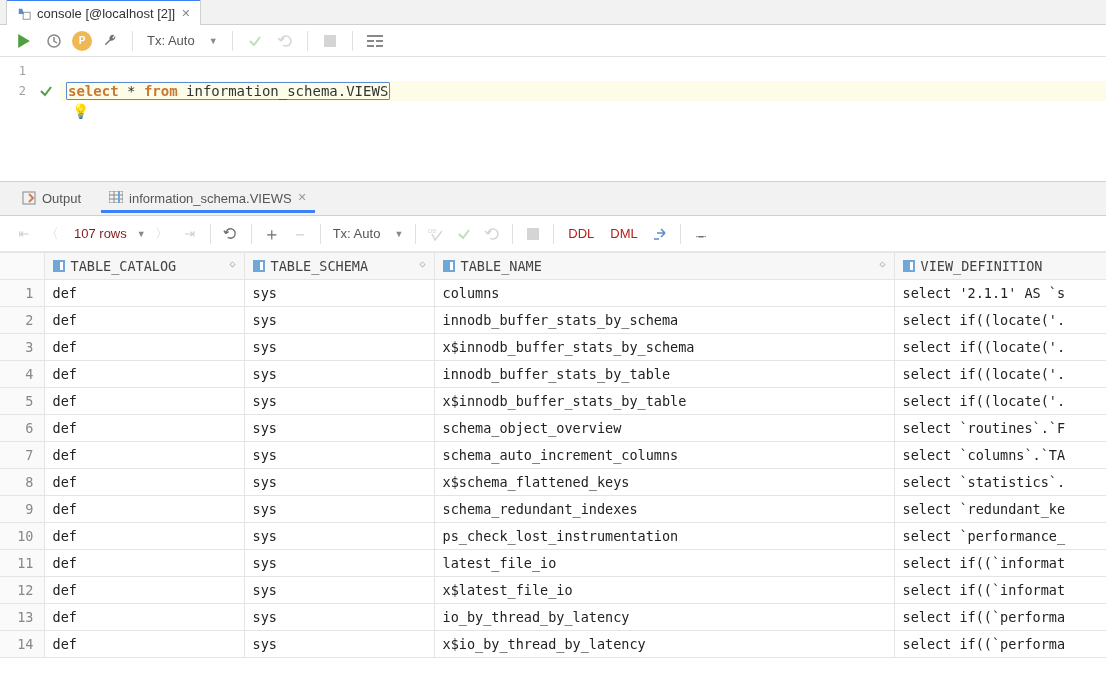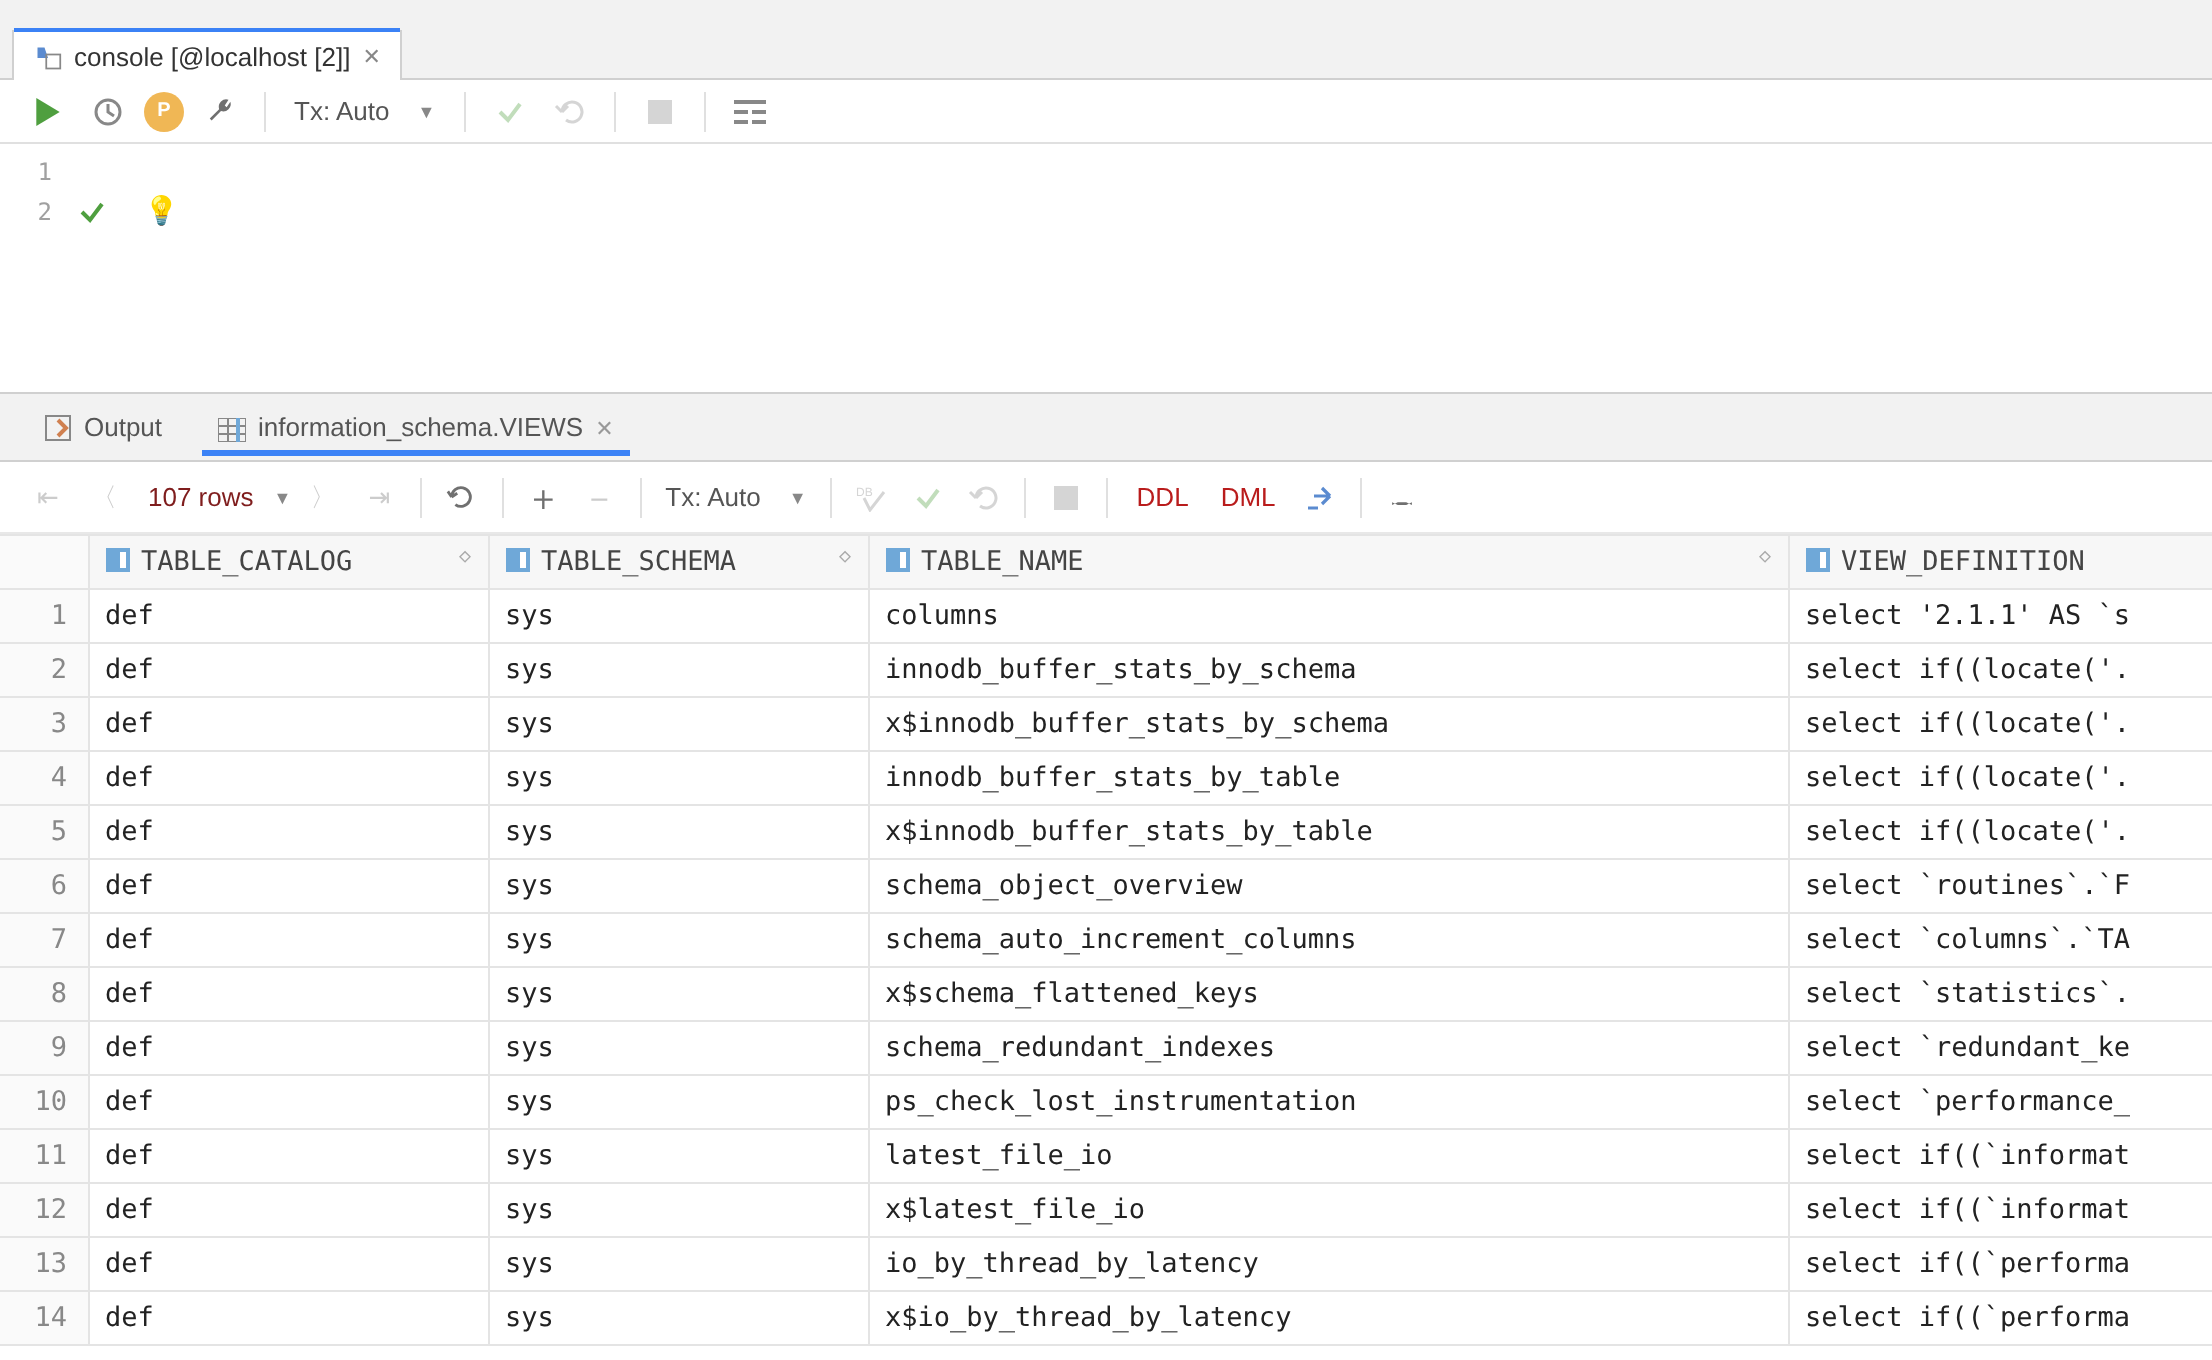--- a/index.html
+++ b/index.html
@@ -1,19 +1,19 @@
 <!DOCTYPE html>
 <html><head>
 <meta charset="utf-8">
 <style>
   html,body{margin:0;padding:0;font-family:"Segoe UI",Arial,sans-serif;font-size:13px;color:#333;background:#fff;width:1106px;height:680px;overflow:hidden}
   *{box-sizing:border-box}
   .mono{font-family:"Consolas","Menlo",monospace}
   
-  .top-tabs{height:40px;border-bottom:1px solid #d0d0d0;display:flex;align-items:flex-end;background:#f2f2f2;padding-left:6px}
+  .top-tabs{height:25px;border-bottom:1px solid #d0d0d0;display:flex;align-items:flex-end;background:#f2f2f2;padding-left:6px}
   .top-tab{display:flex;align-items:center;gap:6px;padding:5px 10px 4px;background:#fff;border:1px solid #d0d0d0;border-bottom:none;position:relative;top:1px}
   .top-tab::after{content:"";position:absolute;left:0;right:0;top:-2px;height:2px;background:#3b82f6}
   .top-tab .close{color:#888;font-size:11px}
   .db-icon{width:14px;height:14px;display:inline-block}
   
   .toolbar{height:32px;display:flex;align-items:center;gap:6px;padding:0 12px;border-bottom:1px solid #e0e0e0;background:#fff}
   .tool-btn{width:24px;height:24px;display:flex;align-items:center;justify-content:center;cursor:pointer;color:#606060}
   .tool-btn.green{color:#4f9f3f}
   .tool-btn.orange{width:20px;height:20px;border-radius:10px;background:#f0b755;color:#fff;font-size:10px;font-weight:bold}
   .sep{width:1px;height:20px;background:#e0e0e0;margin:0 4px}
@@ -27,21 +27,21 @@
   .marks{width:28px;padding-top:4px}
   .marks div{height:20px;display:flex;align-items:center;justify-content:center}
   .code{flex:1;padding-top:4px;position:relative;font-family:Consolas,monospace;font-size:14px}
   .code-line{height:20px;line-height:20px;padding-left:6px;white-space:pre}
   .code-line.hl{background:#fcfce8}
   .kw{color:#c87832;font-weight:bold}
   .caret-box{border:1px solid #5b8bd0;padding:0 1px;border-radius:1px}
   .bulb{display:inline-block;margin-left:6px;color:#e0a800}
   
   .bottom-tabs{height:34px;display:flex;align-items:center;gap:4px;padding:0 10px;background:#f2f2f2;border-bottom:1px solid #d0d0d0}
-  .b-tab{display:flex;align-items:flex-end;gap:6px;padding:6px 12px;color:#555;cursor:pointer;position:relative}
+  .b-tab{display:flex;align-items:flex-start;gap:6px;padding:6px 12px;color:#555;cursor:pointer;position:relative}
   .b-tab.underline::after{content:"";position:absolute;left:4px;right:4px;bottom:-1px;height:3px;background:#3b82f6}
   .b-tab .close{color:#999;font-size:11px}
   
   .res-toolbar{height:36px;display:flex;align-items:center;gap:4px;padding:0 12px;border-bottom:1px solid #e8e8e8;background:#fff}
   .rows-label{color:#7f1d1d;padding:0 6px}
   .res-toolbar .tool-btn{color:#707070}
   .ddl-btn{color:#b91c1c;padding:0 6px;cursor:pointer}
   
   .table-wrap{overflow:hidden}
   table{border-collapse:collapse;width:100%;font-family:Consolas,monospace;font-size:13.5px;table-layout:fixed}
@@ -132,20 +132,21 @@
   <div class="marks">
     <div></div>
     <div>
         <svg width="14" height="14" viewBox="0 0 14 14">
           <path d="M2 7 L6 11 L12 3" stroke="#4f9f3f" stroke-width="2" fill="none"></path>
         </svg>
       </div>
   </div>
   <div class="code mono">
     <div class="code-line"></div>
+    <div class="code-line hl"><span class="caret-box"><span class="kw">select</span><span> * </span><span class="kw">from</span><span> information_schema.</span><span>VIEWS</span></span></div>
     <div class="code-line"><span class="bulb">💡</span></div>
   </div>
 </div>
 
 <div class="bottom-tabs">
   <div class="b-tab">
     <span>
         <svg width="14" height="14" viewBox="0 0 14 14">
           <rect x="1" y="1" width="12" height="12" fill="none" stroke="#888"></rect>
           <path d="M7 3 L11 7 L7 11" stroke="#d08050" stroke-width="2" fill="none"></path>

